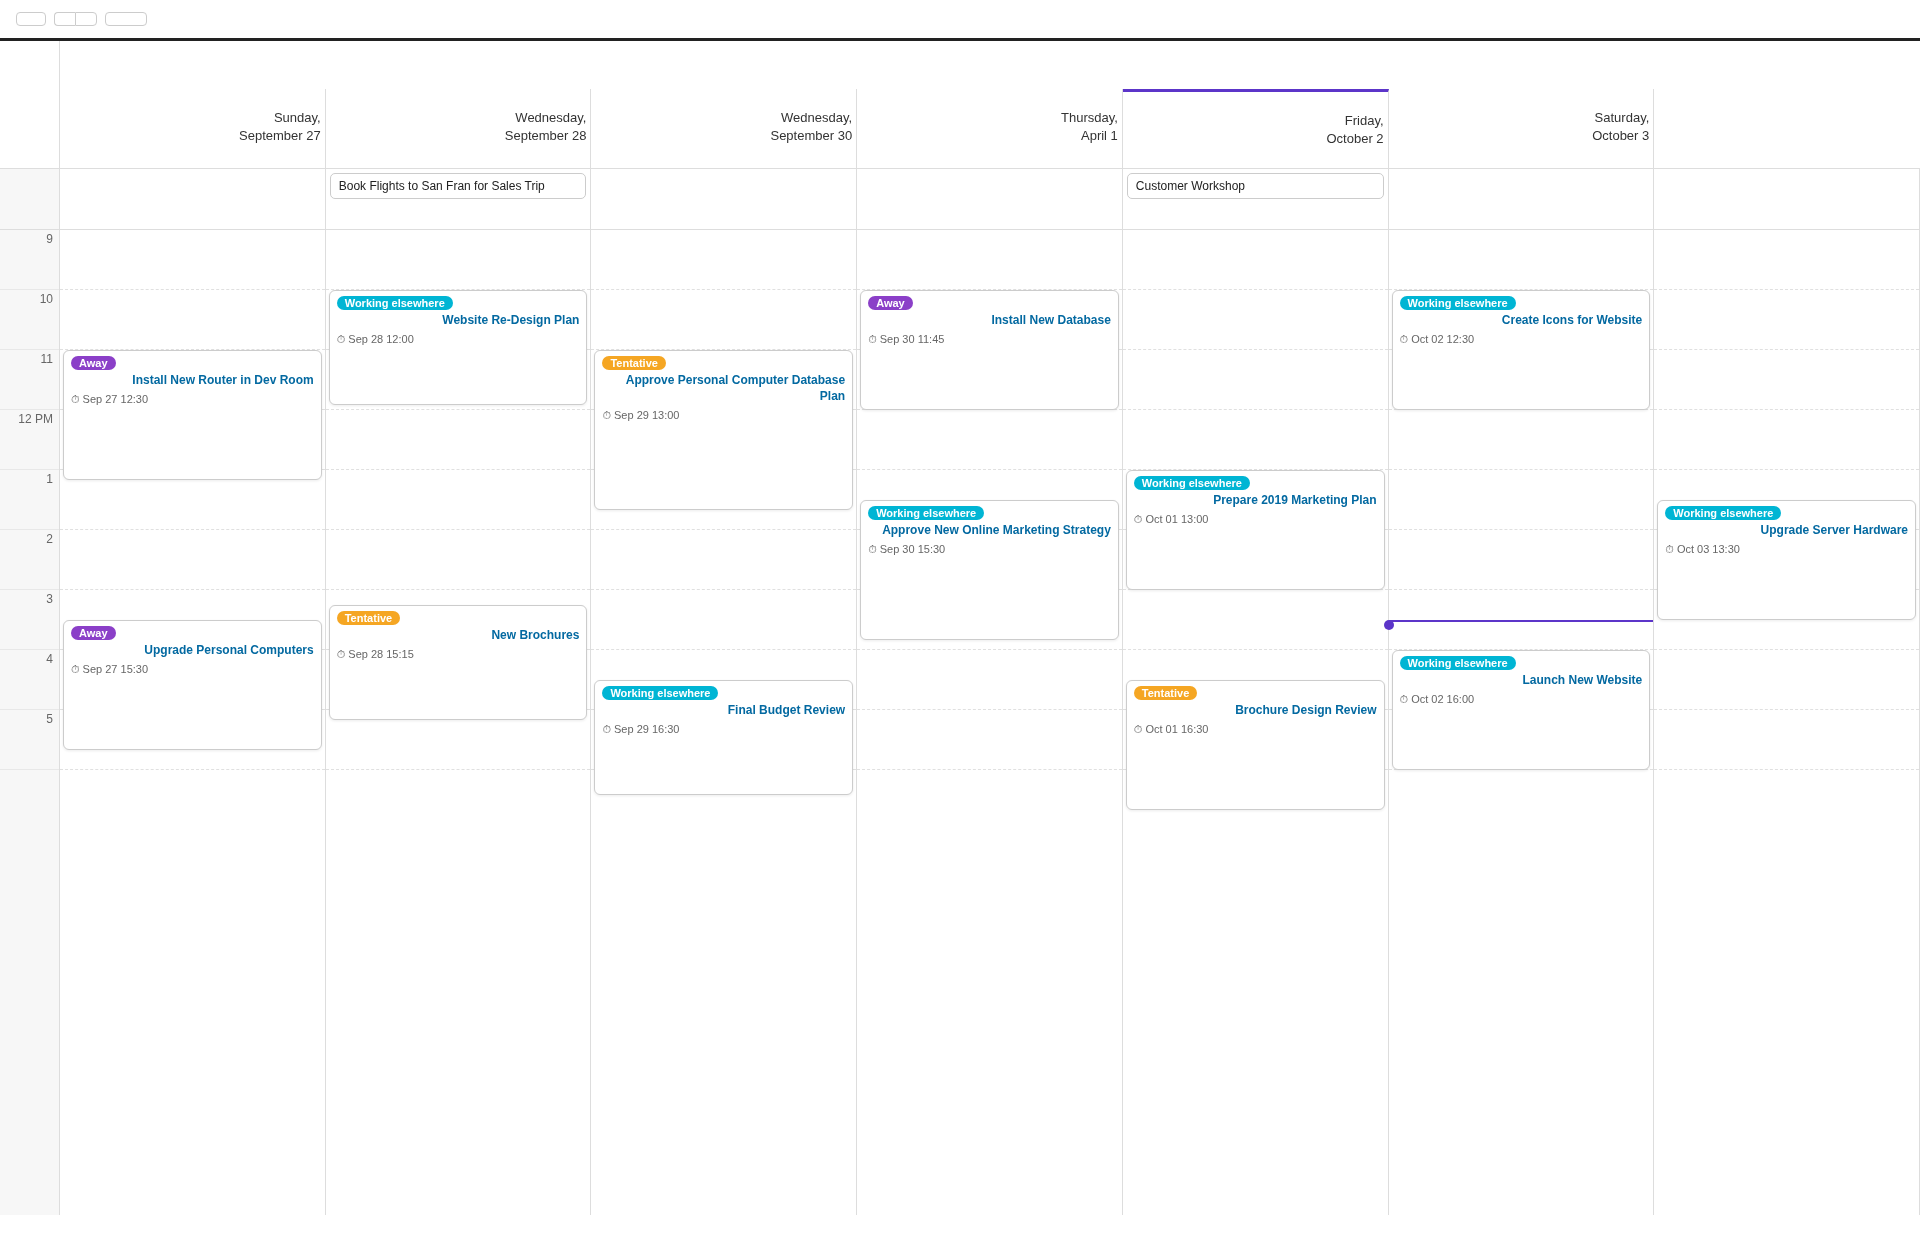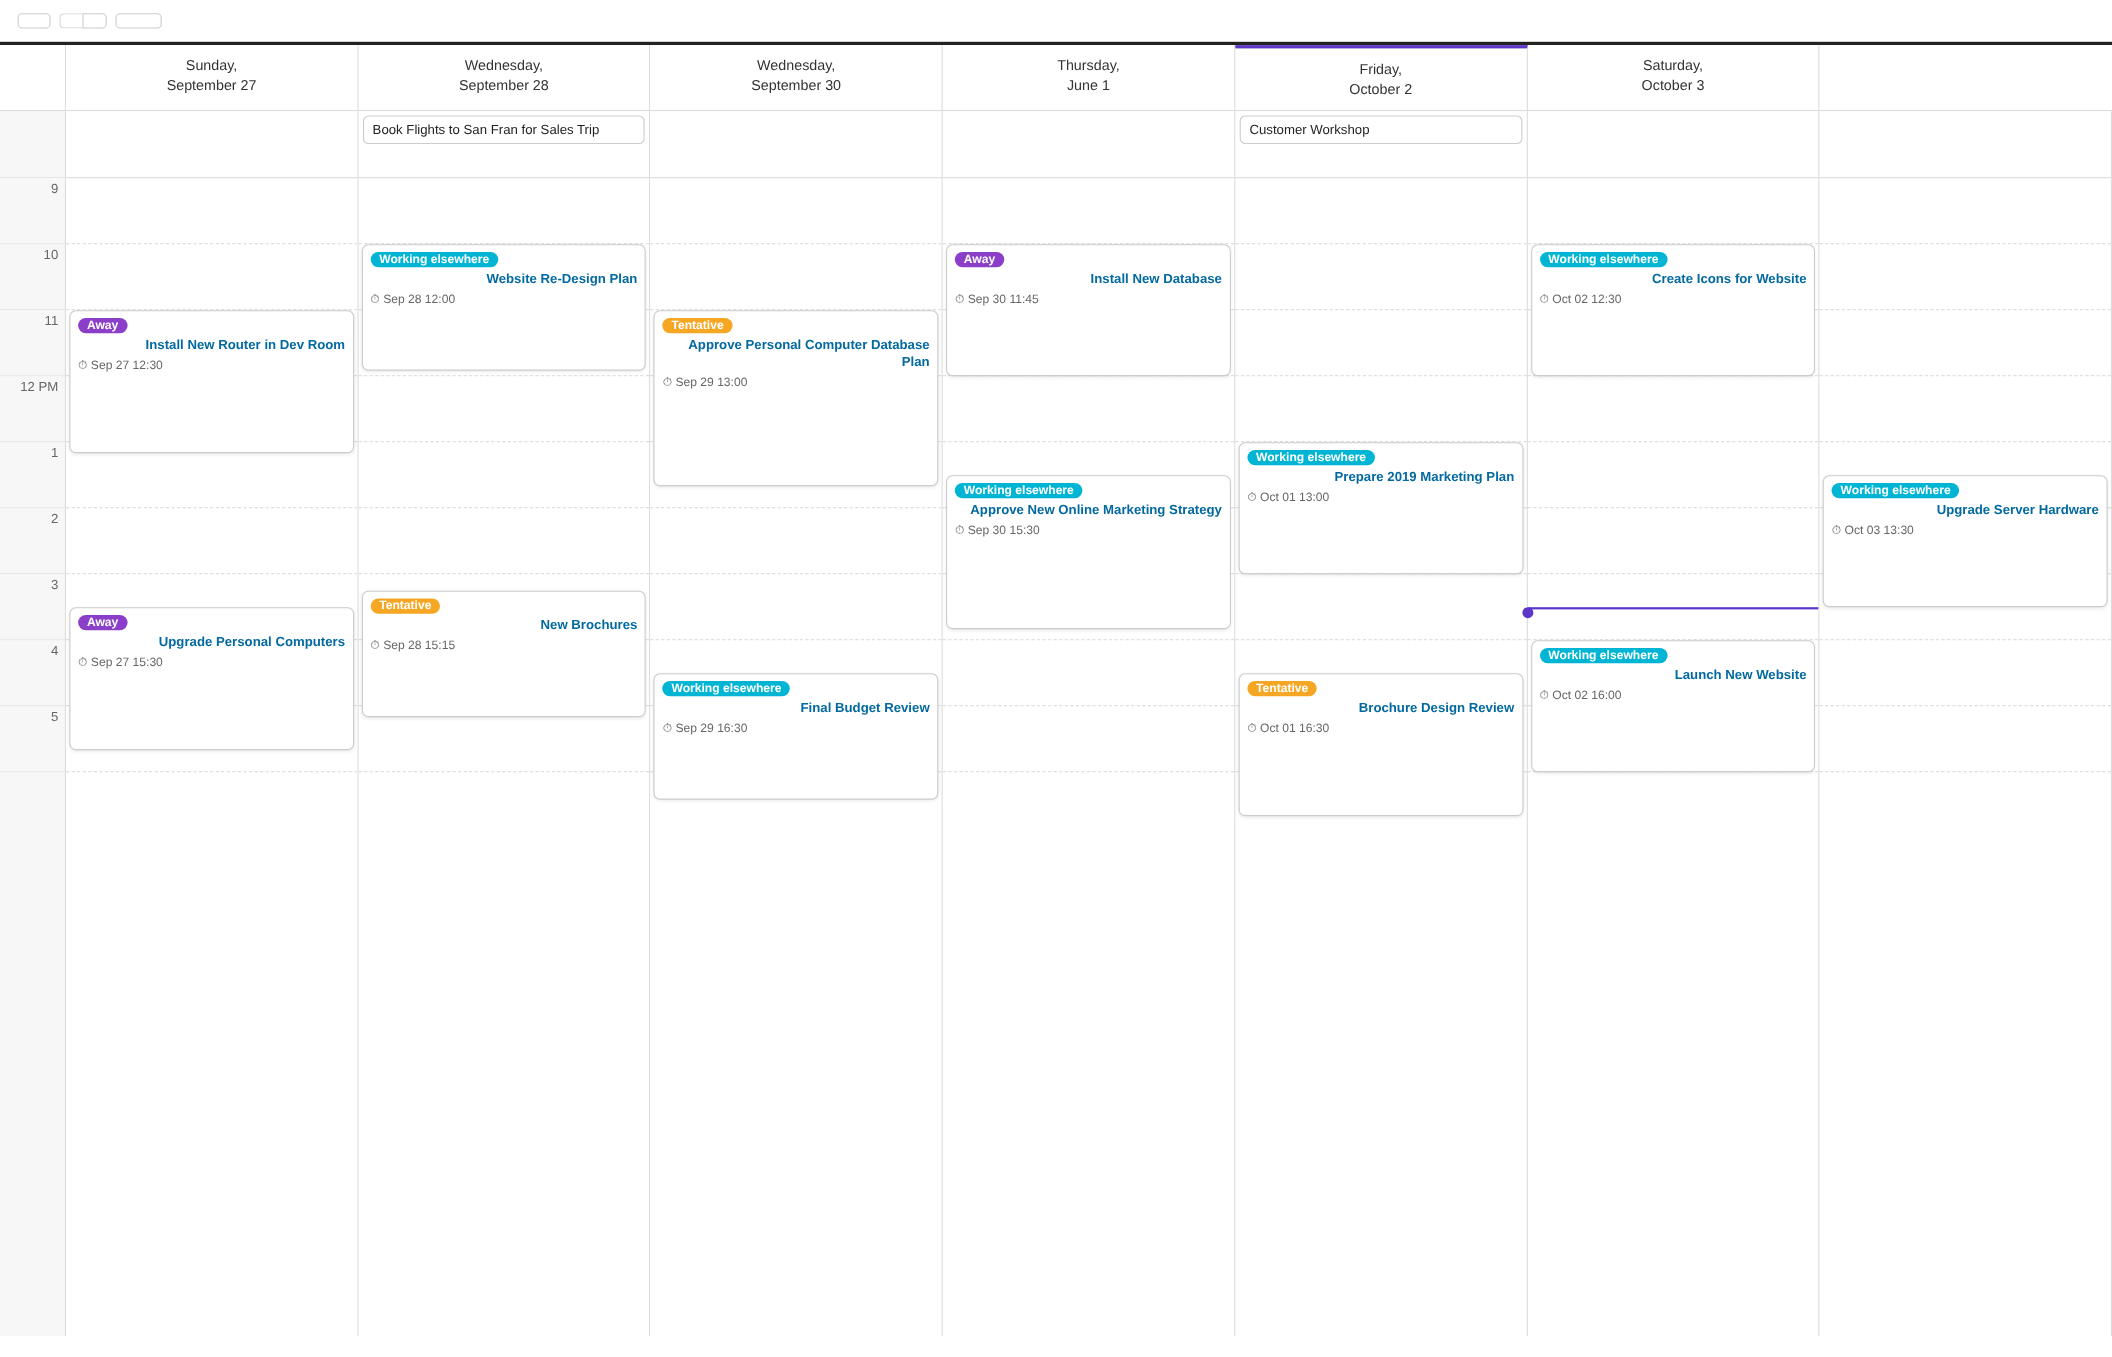--- a/index.html
+++ b/index.html
@@ -52,26 +52,27 @@
       display: grid;
       grid-template-columns: 60px repeat(7, 1fr);
       border-bottom: 1px solid #ddd;
       position: sticky;
       top: 0;
       background: #fff;
       z-index: 10;
     }
     .col-header-spacer { border-right: 1px solid #ddd; }
     .col-header {
-      text-align: center;
-      padding: 10px 4px;
+      text-align: right;
+      padding: 20px 4px;
       border-right: 1px solid #ddd;
       line-height: 1.4;
       font-size: 13px;
       color: #333;
+      margin-top: 48px;
     }
     .col-header.today { border-top: 3px solid #5c35c9; }
     .col-header .day-name { font-weight: normal; }
     .col-header .full-date { font-weight: normal; }
 
     
     .allday-row {
       display: grid;
       grid-template-columns: 60px repeat(7, 1fr);
       border-bottom: 1px solid #ddd;
@@ -210,21 +211,21 @@
     <div class="col-header">
       <div class="day-name">Wednesday,</div>
       <div class="full-date">September 28</div>
     </div>
     <div class="col-header">
       <div class="day-name">Wednesday,</div>
       <div class="full-date">September 30</div>
     </div>
     <div class="col-header">
       <div class="day-name">Thursday,</div>
-      <div class="full-date">June 1</div>
+      <div class="full-date">April 1</div>
     </div>
     <div class="col-header today">
       <div class="day-name">Friday,</div>
       <div class="full-date">October 2</div>
     </div>
     <div class="col-header">
       <div class="day-name">Saturday,</div>
       <div class="full-date">October 3</div>
     </div>
   </div>

